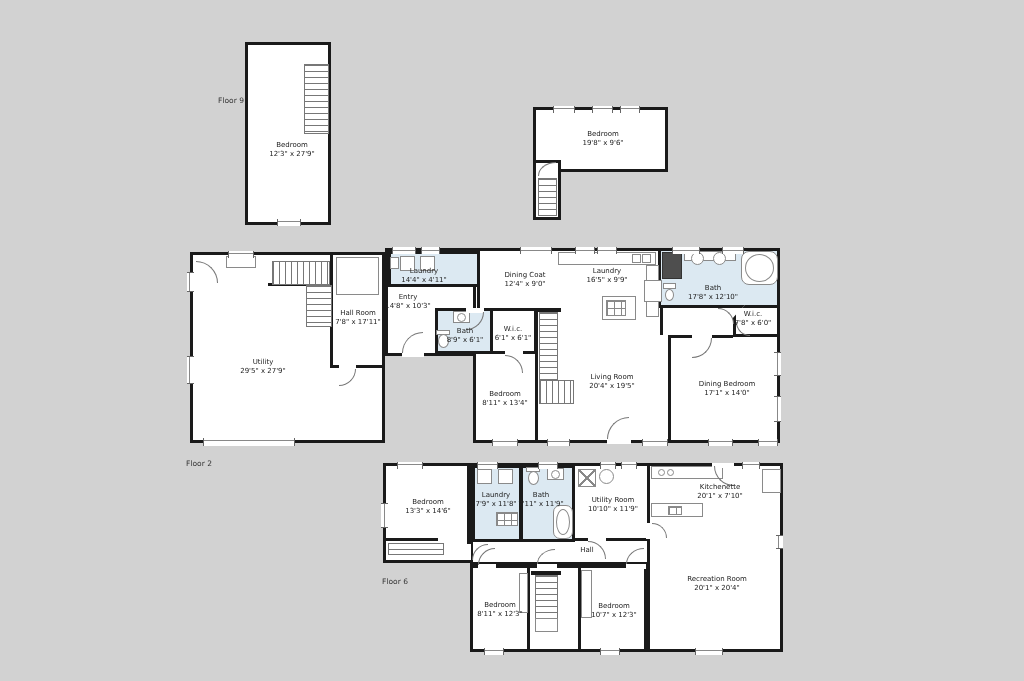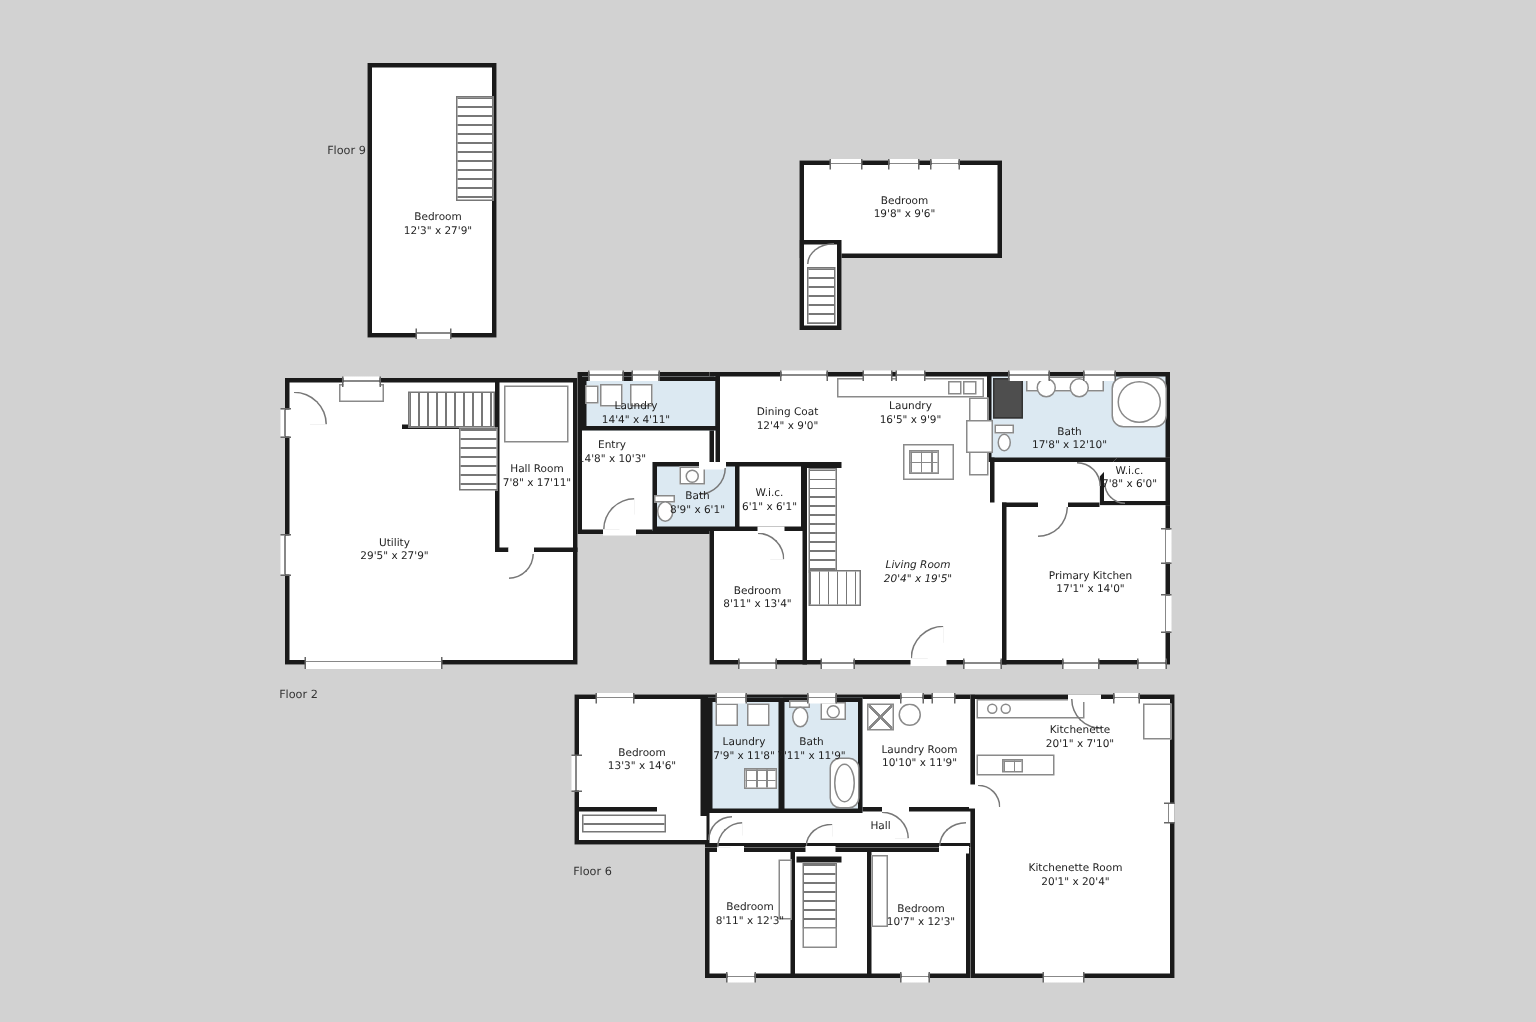--- a/index.html
+++ b/index.html
@@ -198,26 +198,26 @@
       <div class="dims">17'8" x 12'10"</div>
   </div>
   <div class="label" style="left:753px;top:319px;">
     <div>W.i.c.</div>
       <div class="dims">7'8" x 6'0"</div>
   </div>
   <div class="label" style="left:505px;top:399px;">
     <div>Bedroom</div>
       <div class="dims">8'11" x 13'4"</div>
   </div>
-  <div class="label" style="left:612px;top:382px;font-style:italic;">
+  <div class="label" style="left:612px;top:382px;">
     <div>Living Room</div>
       <div class="dims">20'4" x 19'5"</div>
   </div>
   <div class="label" style="left:727px;top:389px;">
-    <div>Primary Kitchen</div>
+    <div>Dining Bedroom</div>
       <div class="dims">17'1" x 14'0"</div>
   </div>
 
   <div class="floor-label" style="left:395px;top:581px;">Floor 6</div>
 
   <div class="room" style="left:383px;top:463px;width:87px;height:100px;"></div>
   <div class="room" style="left:470px;top:463px;width:180px;height:102px;"></div>
   <div class="room" style="left:647px;top:463px;width:136px;height:189px;"></div>
   <div class="room" style="left:470px;top:565px;width:177px;height:87px;"></div>
 
@@ -289,32 +289,32 @@
   </div>
   <div class="label" style="left:496px;top:500px;">
     <div>Laundry</div>
       <div class="dims">7'9" x 11'8"</div>
   </div>
   <div class="label" style="left:541px;top:500px;">
     <div>Bath</div>
       <div class="dims">7'11" x 11'9"</div>
   </div>
   <div class="label" style="left:613px;top:505px;">
-    <div>Laundry Room</div>
+    <div>Utility Room</div>
       <div class="dims">10'10" x 11'9"</div>
   </div>
   <div class="label" style="left:587px;top:551px;">
     <div>Hall</div>
   </div>
   <div class="label" style="left:720px;top:492px;">
     <div>Kitchenette</div>
       <div class="dims">20'1" x 7'10"</div>
   </div>
   <div class="label" style="left:717px;top:584px;">
-    <div>Kitchenette Room</div>
+    <div>Recreation Room</div>
       <div class="dims">20'1" x 20'4"</div>
   </div>
   <div class="label" style="left:500px;top:610px;">
     <div>Bedroom</div>
       <div class="dims">8'11" x 12'3"</div>
   </div>
   <div class="label" style="left:614px;top:611px;">
     <div>Bedroom</div>
       <div class="dims">10'7" x 12'3"</div>
   </div>

